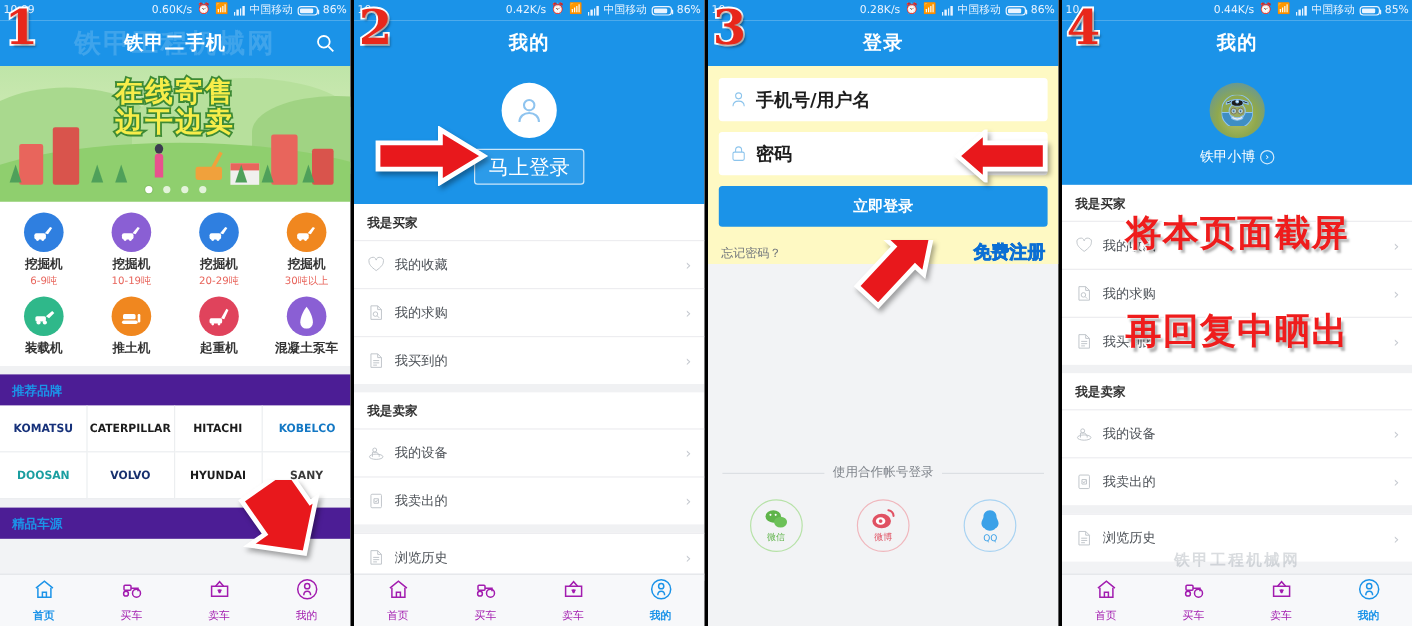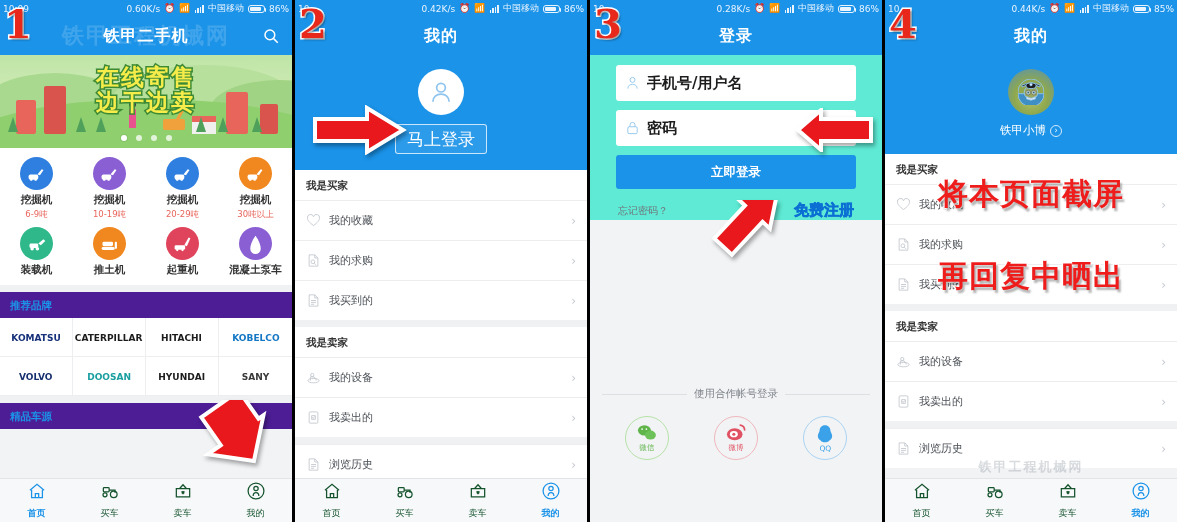--- a/index.html
+++ b/index.html
@@ -44,21 +44,21 @@
                letter-spacing:2px; pointer-events:none; white-space:nowrap; }
 
   
   .numbadge { position:absolute; left:4px; top:4px; z-index:40;
               font-family:"DejaVu Serif","Liberation Serif",serif;
               font-size:40px; font-weight:bold; color:#e8281b; line-height:1;
               -webkit-text-stroke:3px #fff; paint-order:stroke fill;
               text-shadow:2px 2px 2px rgba(0,0,0,.35); }
 
   
-  .banner { position:relative; height:93px; overflow:hidden;
+  .banner { position:relative; height:113px; overflow:hidden;
             background:linear-gradient(#bfe5a8 0%, #cfeab4 45%, #a8d98a 100%); }
   .hill { position:absolute; border-radius:50% 50% 0 0; }
   .h1 { width:150px;height:70px; left:-20px; top:18px; background:#a9d98e; }
   .h2 { width:190px;height:80px; left:110px; top:10px; background:#b7e09c; }
   .h3 { width:140px;height:60px; left:210px; top:25px; background:#a0d383; }
   .ground { position:absolute; left:-40px; bottom:-46px; width:380px; height:95px;
             background:#8fcf6e; border-radius:50%; }
   .bld { position:absolute; bottom:14px; background:#e8655c; border-radius:2px; }
   .bld.b1 { left:16px; width:20px; height:34px; }
   .bld.b2 { left:44px; width:22px; height:48px; background:#d9544c; }
@@ -107,21 +107,21 @@
            border-right:1px solid #eceef0; border-bottom:1px solid #eceef0;
            font-size:9.5px; font-weight:bold; }
   .brand:nth-child(4n){ border-right:none; }
   .brand span { transform:scaleX(.95); white-space:nowrap; }
 
   
   .tabbar { position:absolute; left:0; bottom:0; width:100%; height:44px;
             background:#f7f8fa; border-top:1px solid #e2e4e8;
             display:flex; z-index:30; }
   .tab { flex:1; display:flex; flex-direction:column; align-items:center;
-         justify-content:center; gap:2px; color:#14532d; }
+         justify-content:center; gap:2px; color:#a21caf; }
   .tab svg { width:20px; height:20px; stroke:currentColor; fill:none; stroke-width:1.5; }
   .tab .lbl { font-size:9px; }
   .tab.active { color:#1b93e8; }
   .tab.active .lbl { font-weight:bold; }
 
   
   .profhead { background:#1b93e8; padding:4px 0 16px; text-align:center; position:relative; }
   .avatar { width:46px; height:46px; border-radius:50%; background:#fff; margin:10px auto 0;
             display:flex; align-items:center; justify-content:center; overflow:hidden; }
   .avatar svg { width:26px; height:26px; stroke:#8fc4ef; fill:none; stroke-width:1.6; }
@@ -140,21 +140,21 @@
               color:#333; font-weight:bold; }
   .row { background:#fff; height:40px; display:flex; align-items:center;
          padding:0 11px; border-top:1px solid #ededf0; position:relative; }
   .row .rico { width:15px; height:15px; margin-right:8px; color:#bfc4ca; flex:0 0 auto; }
   .row .rico svg { width:15px; height:15px; stroke:currentColor; fill:none; stroke-width:1.3; }
   .row .rlbl { font-size:11px; color:#4a4f55; }
   .row .arr { margin-left:auto; color:#c6cad0; font-size:12px; }
   .spacer { height:7px; background:#f0f1f3; }
 
   
-  .loginwrap { background:#5eead4; padding:10px 26px 0; }
+  .loginwrap { background:#fef9c3; padding:10px 9px 0; }
   .field { background:#fff; height:36px; border-radius:3px; display:flex;
            align-items:center; padding:0 9px; margin-bottom:9px; position:relative; }
   .field .fico { width:15px; height:16px; margin-right:7px; color:#8cc4ec; flex:0 0 auto;}
   .field .fico svg { width:15px; height:16px; stroke:currentColor; fill:none; stroke-width:1.4;}
   .field .fph { font-size:15px; font-weight:bold; color:#1d1d1d; }
   .field .eye { margin-left:auto; color:#c8ccd2; font-size:11px; }
   .bigbtn { height:34px; background:#1b93e8; border-radius:3px; color:#fff;
             font-size:12.5px; font-weight:bold; display:flex; align-items:center;
             justify-content:center; margin-top:5px; }
   .belowrow { display:flex; align-items:center; margin-top:12px; padding:0 2px; }
@@ -362,24 +362,24 @@
         <div class="brand">
           <span style="color:#1c1c1c">CATERPILLAR</span>
         </div>
         <div class="brand">
           <span style="color:#1c1c1c">HITACHI</span>
         </div>
         <div class="brand">
           <span style="color:#1478c4">KOBELCO</span>
         </div>
         <div class="brand">
+          <span style="color:#1a9ea0">DOOSAN</span>
+        </div>
+        <div class="brand">
           <span style="color:#17306e">VOLVO</span>
-        </div>
-        <div class="brand">
-          <span style="color:#1a9ea0">DOOSAN</span>
         </div>
         <div class="brand">
           <span style="color:#1c1c1c">HYUNDAI</span>
         </div>
         <div class="brand">
           <span style="color:#3a3a3a">SANY</span>
         </div>
       </div>
     <div class="sect-gap"></div>
     <div class="sect-title">精品车源</div>

